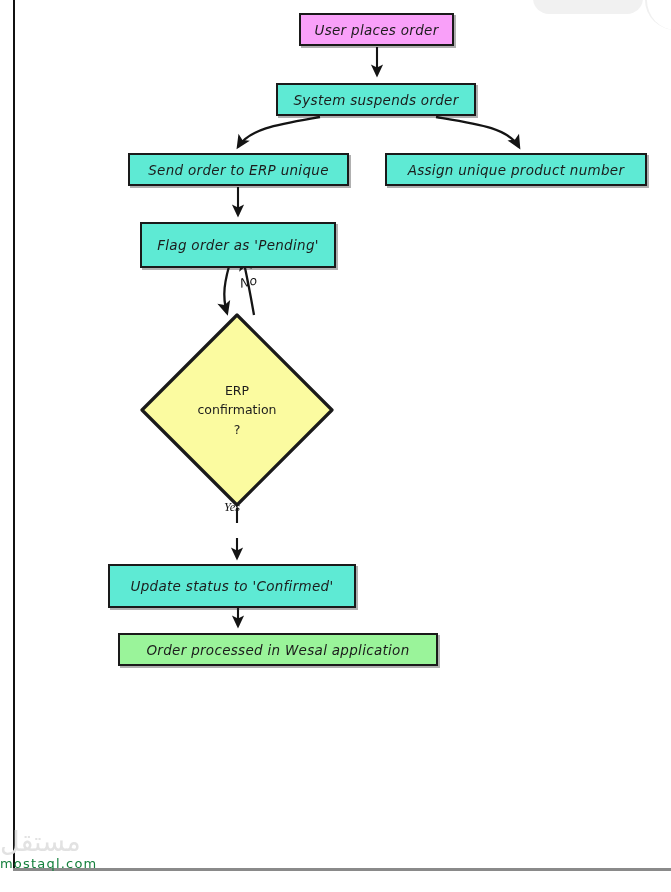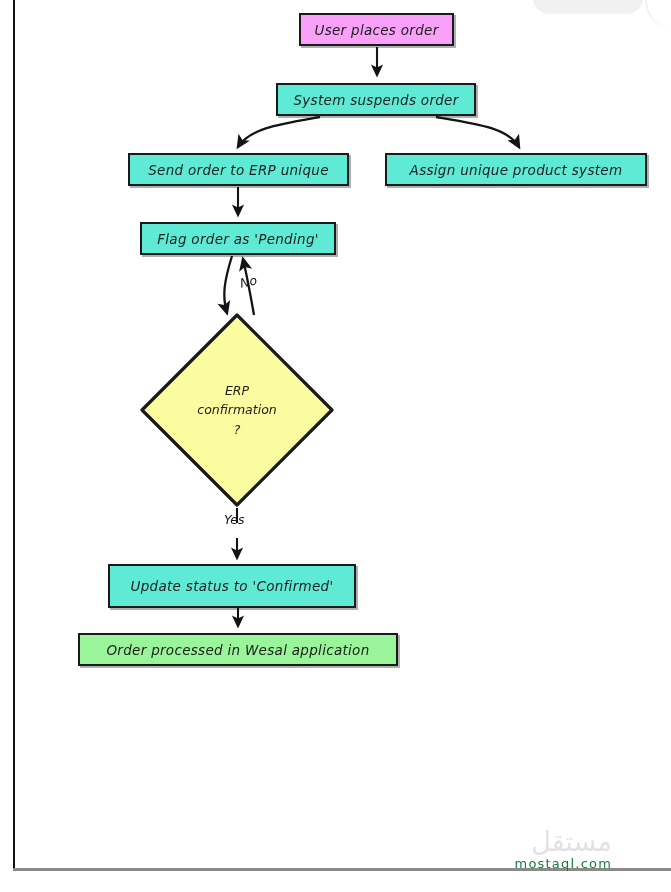--- a/index.html
+++ b/index.html
@@ -83,21 +83,21 @@
   #node-erp-send {
     left: 128px; top: 153px;
     width: 221px; height: 33px;
   }
   #node-assign {
     left: 385px; top: 153px;
     width: 262px; height: 33px;
   }
   #node-flag {
     left: 140px; top: 222px;
-    width: 196px; height: 33px;
+    width: 196px; height: 46px;
   }
   #node-update {
     left: 108px; top: 564px;
     width: 248px; height: 44px;
   }
   #node-final {
     left: 78px; top: 633px;
     width: 320px; height: 33px;
   }
 
@@ -115,48 +115,47 @@
   #node-decision .dec-text {
     position: absolute;
     left: 0; top: 0;
     width: 100%; height: 100%;
     display: flex;
     flex-direction: column;
     align-items: center;
     justify-content: center;
     font-family: "DejaVu Sans", sans-serif;
     font-size: 12.5px;
-    font-style: italic;
     color: #1c1c1c;
     line-height: 1.55;
     pointer-events: none;
   }
 
   
   .edge-label {
     position: absolute;
     font-family: "DejaVu Sans", sans-serif;
     font-size: 12.5px;
     font-style: italic;
     color: #161616;
   }
   #label-no {
     left: 240px; top: 274px;
     transform: rotate(-12deg);
   }
   #label-yes {
-    left: 224px; top: 512px;
+    left: 224px; top: 500px; font-family: Liberation Serif, serif;
   }
 
   
   #watermark {
     position: absolute;
     left: 0; top: 828px;
     width: 612px;
-    text-align: right;
+    text-align: left;
     color: #e2e2e2;
     user-select: none;
   }
   #watermark .wm-ar {
     font-family: "DejaVu Sans", sans-serif;
     font-size: 27px;
     letter-spacing: 1px;
     line-height: 1.05;
   }
   #watermark .wm-en {
@@ -216,21 +215,21 @@
 
   <div class="node" id="node-suspend">
     <span class="lbl">System suspends order</span>
   </div>
 
   <div class="node" id="node-erp-send">
     <span class="lbl">Send order to ERP unique</span>
   </div>
 
   <div class="node" id="node-assign">
-    <span class="lbl">Assign unique product system</span>
+    <span class="lbl">Assign unique product number</span>
   </div>
 
   <div class="node" id="node-flag">
     <span class="lbl">Flag order as 'Pending'</span>
   </div>
 
   <div id="node-decision">
     <svg class="diamond-fill" viewBox="0 0 196 196" preserveAspectRatio="none">
       <polygon points="98,3 193,98 98,193 3,98" fill="#fbfba0" stroke="#1a1a1a" stroke-width="3.2" stroke-linejoin="round"></polygon>
     </svg>
@@ -238,21 +237,21 @@
       <span>ERP</span>
       <span>confirmation</span>
       <span>?</span>
     </div>
   </div>
 
   <div class="node" id="node-update">
     <span class="lbl">Update status to 'Confirmed'</span>
   </div>
 
-  <div class="node" id="node-final" style="background:#9af49a;">
+  <div class="node" id="node-final" style="background:#9af49a;margin-left:40px;">
     <span class="lbl">Order processed in Wesal application</span>
   </div>
 
   <div class="edge-label" id="label-no">No</div>
   <div class="edge-label" id="label-yes">Yes</div>
 
   <div id="watermark">
     <div class="wm-ar">مستقل</div>
     <div class="wm-en">mostaql.com</div>
   </div>

